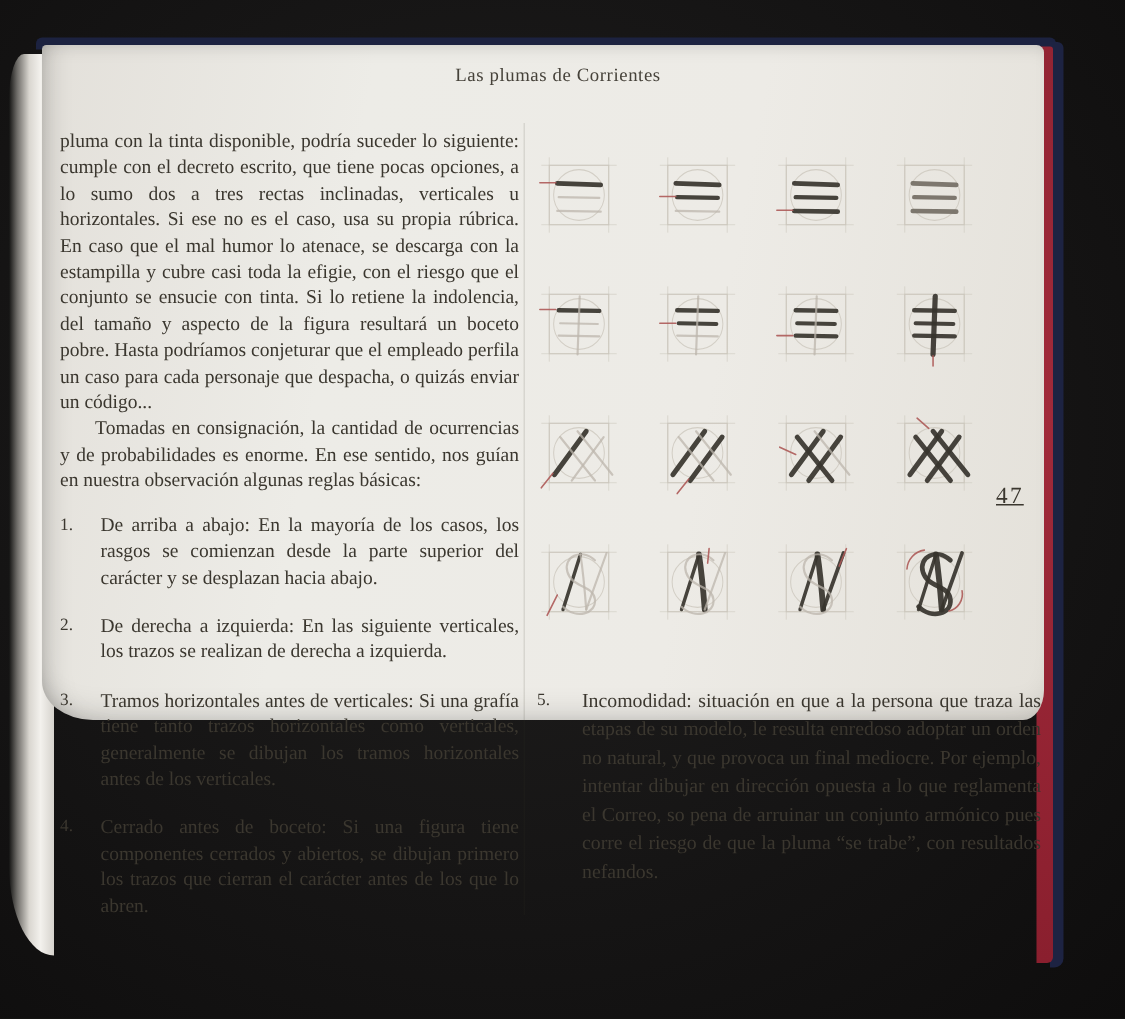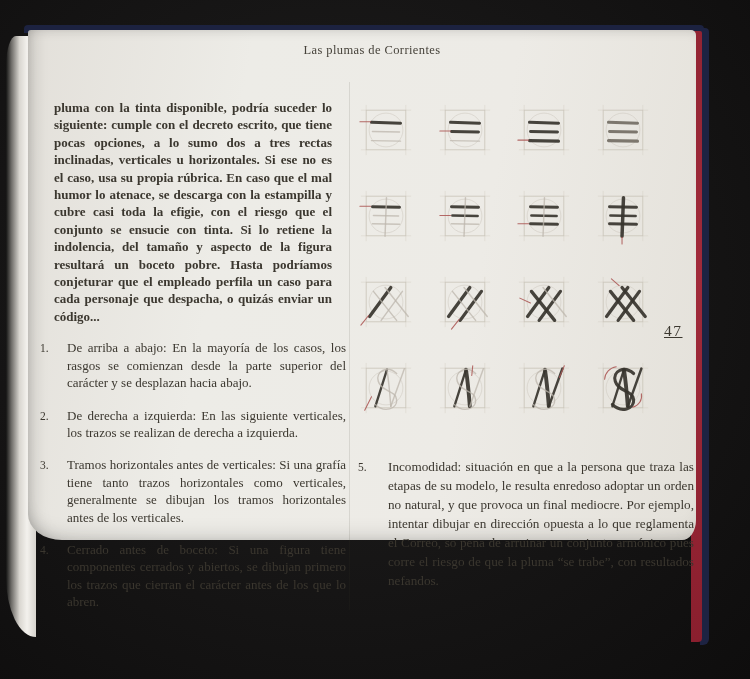--- a/index.html
+++ b/index.html
@@ -16,33 +16,33 @@
     background:#1c2240;border-radius:4px 4px 0 0;}
   .edge-navy{position:absolute;left:700px;top:28px;width:9px;height:617px;
     background:#1d2342;border-radius:0 4px 6px 0;}
   .edge-red{position:absolute;left:691px;top:31px;width:11px;height:611px;
     background:linear-gradient(180deg,#932433,#a12a3a 40%,#8a1f2e);border-radius:0 2px 4px 0;}
   .page-curl{position:absolute;left:6px;top:36px;width:30px;height:601px;
     background:linear-gradient(90deg,#141413 0%,#6e6c68 18%,#d9d6d0 45%,#f3f1ed 70%,#d6d3cd 100%);
     border-radius:10px 0 0 30px / 30px 0 0 60px;}
 
   
-  .page{position:absolute;left:28px;top:30px;width:668px;height:510px;
+  .page{position:absolute;left:28px;top:30px;width:668px;height:450px;
     background:linear-gradient(100deg,#e3e0da 0%,#edece7 30%,#edebe6 65%,#e4e1da 100%);
     border-radius:3px 5px 14px 34px / 3px 5px 20px 26px;
     box-shadow: inset 14px 0 20px -16px rgba(0,0,0,.35),
                 inset 0 -16px 24px -20px rgba(0,0,0,.30),
                 inset 0 10px 14px -12px rgba(0,0,0,.18);}
 
   .running-head{position:absolute;top:13px;left:20px;right:0;text-align:center;
     font-size:12.5px;color:#46423a;letter-spacing:.4px;}
 
   .left-col{position:absolute;left:12px;top:55px;width:306px;
     color:#3b372f;font-size:13px;line-height:17.4px;text-align:justify;}
-  .para{margin:14px;font-weight:bold;}
+  .para{margin:0;}
   .p-indent{text-indent:1.8em;}
   .rules{margin-top:12px;}
   .rule{display:flex;margin-bottom:15px;}
   .rule-num{width:27px;flex:0 0 27px;font-size:11.5px;padding-top:1px;}
   .rule-body{flex:1;text-align:justify;}
   .rule-term{font-weight:normal;}
 
   .col-divider{position:absolute;left:321px;top:52px;width:1px;height:528px;
     background:rgba(60,55,45,.12);}
 
@@ -66,20 +66,21 @@
   <div class="edge-navy"></div>
   <div class="edge-red"></div>
   <div class="page-curl"></div>
 
   <div class="page">
     <div class="running-head">Las plumas de Corrientes</div>
     <div class="col-divider"></div>
 
     <div class="left-col">
       <p class="para">pluma con la tinta disponible, podría suceder lo siguiente: cumple con el decreto escrito, que tiene pocas opciones, a lo sumo dos a tres rectas inclinadas, verticales u horizontales. Si ese no es el caso, usa su propia rúbrica. En caso que el mal humor lo atenace, se descarga con la estampilla y cubre casi toda la efigie, con el riesgo que el conjunto se ensucie con tinta. Si lo retiene la indolencia, del tamaño y aspecto de la figura resultará un boceto pobre. Hasta podríamos conjeturar que el empleado perfila un caso para cada personaje que despacha, o quizás enviar un código...</p>
+      <p class="para p-indent">Tomadas en consignación, la cantidad de ocurrencias y de probabilidades es enorme. En ese sentido, nos guían en nuestra observación algunas reglas básicas:</p>
       <div class="rules">
         <div class="rule">
           <span class="rule-num">1.</span>
           <div class="rule-body"><b class="rule-term">De arriba a abajo:</b> <span>En la mayoría de los casos, los rasgos se comienzan desde la parte superior del carácter y se desplazan hacia abajo.</span></div>
         </div>
         <div class="rule">
           <span class="rule-num">2.</span>
           <div class="rule-body"><b class="rule-term">De derecha a izquierda:</b> <span>En las siguiente verticales, los trazos se realizan de derecha a izquierda.</span></div>
         </div>
         <div class="rule">

